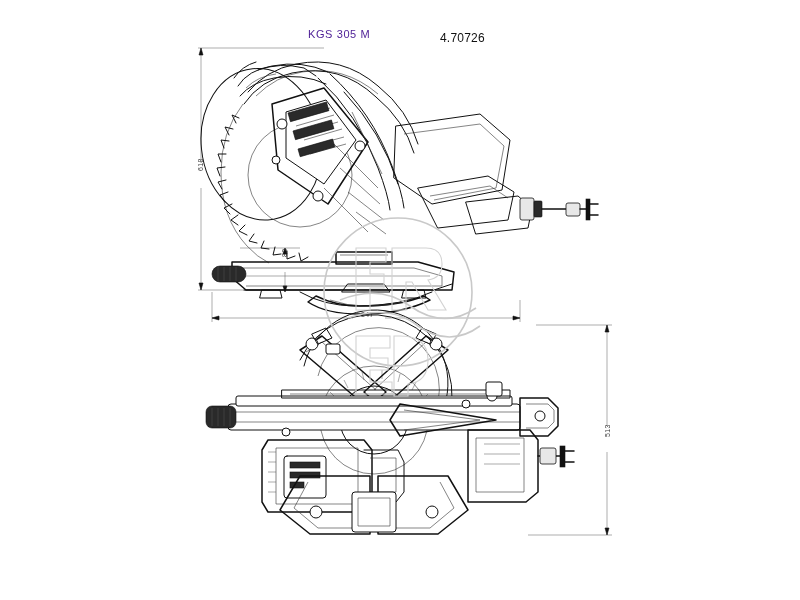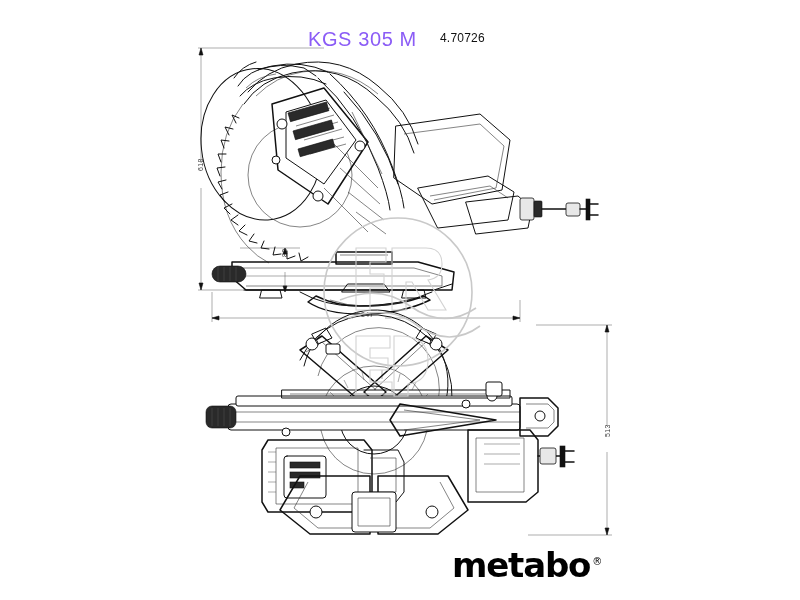--- a/index.html
+++ b/index.html
@@ -3,21 +3,21 @@
 <meta charset="utf-8">
 <style>
   html,body{margin:0;padding:0;background:#ffffff;}
   body{width:800px;height:600px;position:relative;overflow:hidden;
        font-family:"Liberation Sans","DejaVu Sans",sans-serif;color:#1a1a1a;}
 
   #sheet{position:absolute;inset:0;background:#fff;}
 
   
   .hdr{position:absolute;white-space:nowrap;}
-  #title{left:308px;top:28px;font-size:20px;letter-spacing:.6px;color:#8b5cf6;}
+  #title{left:308px;top:28px;font-size:11px;letter-spacing:.6px;color:#4c1d95;}
   #artno{left:440px;top:31px;font-size:12px;letter-spacing:.2px;color:#111;}
 
   
   .dim{position:absolute;font-size:7px;color:#3a3a3a;letter-spacing:.3px;
        white-space:nowrap;background:#fff;padding:0 1px;line-height:1;}
   .dim.vert{transform:rotate(-90deg);transform-origin:left top;}
 
   
   #logo{position:absolute;left:452px;top:548px;font-size:34px;font-weight:bold;
         letter-spacing:-1.2px;color:#000;line-height:1;
@@ -44,21 +44,20 @@
 <div id="sheet">
 
   <div class="hdr" id="title">KGS 305 M</div>
   <div class="hdr" id="artno">4.70726</div>
 
   <div class="dim vert" style="left:197px;top:172px;">618</div>
   <div class="dim vert" style="left:281px;top:258px;">88</div>
   <div class="dim" style="left:360px;top:311px;">847</div>
   <div class="dim vert" style="left:604px;top:438px;">513</div>
 
-  <div id="logo"><span>metabo</span><span class="reg">®</span></div>
 
   <svg width="800" height="600" viewBox="0 0 800 600">
 
     <g class="dimline">
 
       <line x1="201" y1="48" x2="201" y2="163"></line>
       <line x1="201" y1="188" x2="201" y2="290"></line>
       <line x1="198" y1="48" x2="324" y2="48"></line>
       <line x1="198" y1="290" x2="262" y2="290"></line>
       <polygon class="fillk" points="201,48 199,55 203,55"></polygon>

